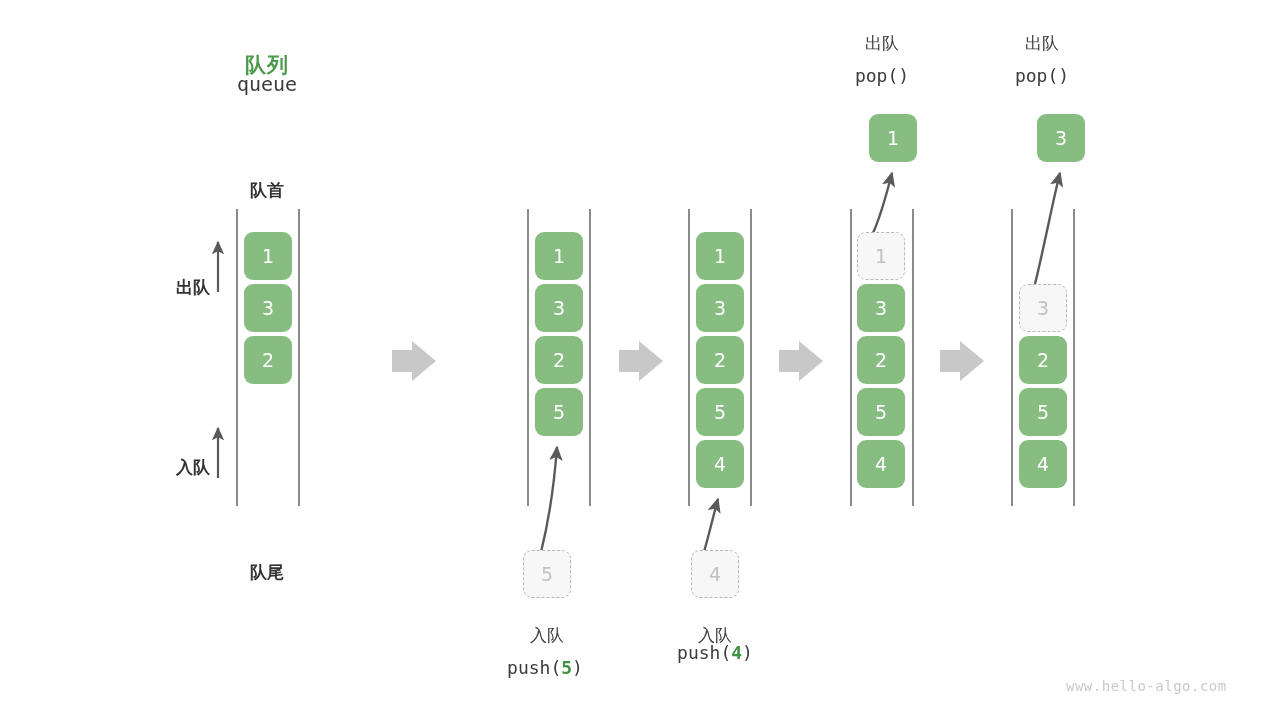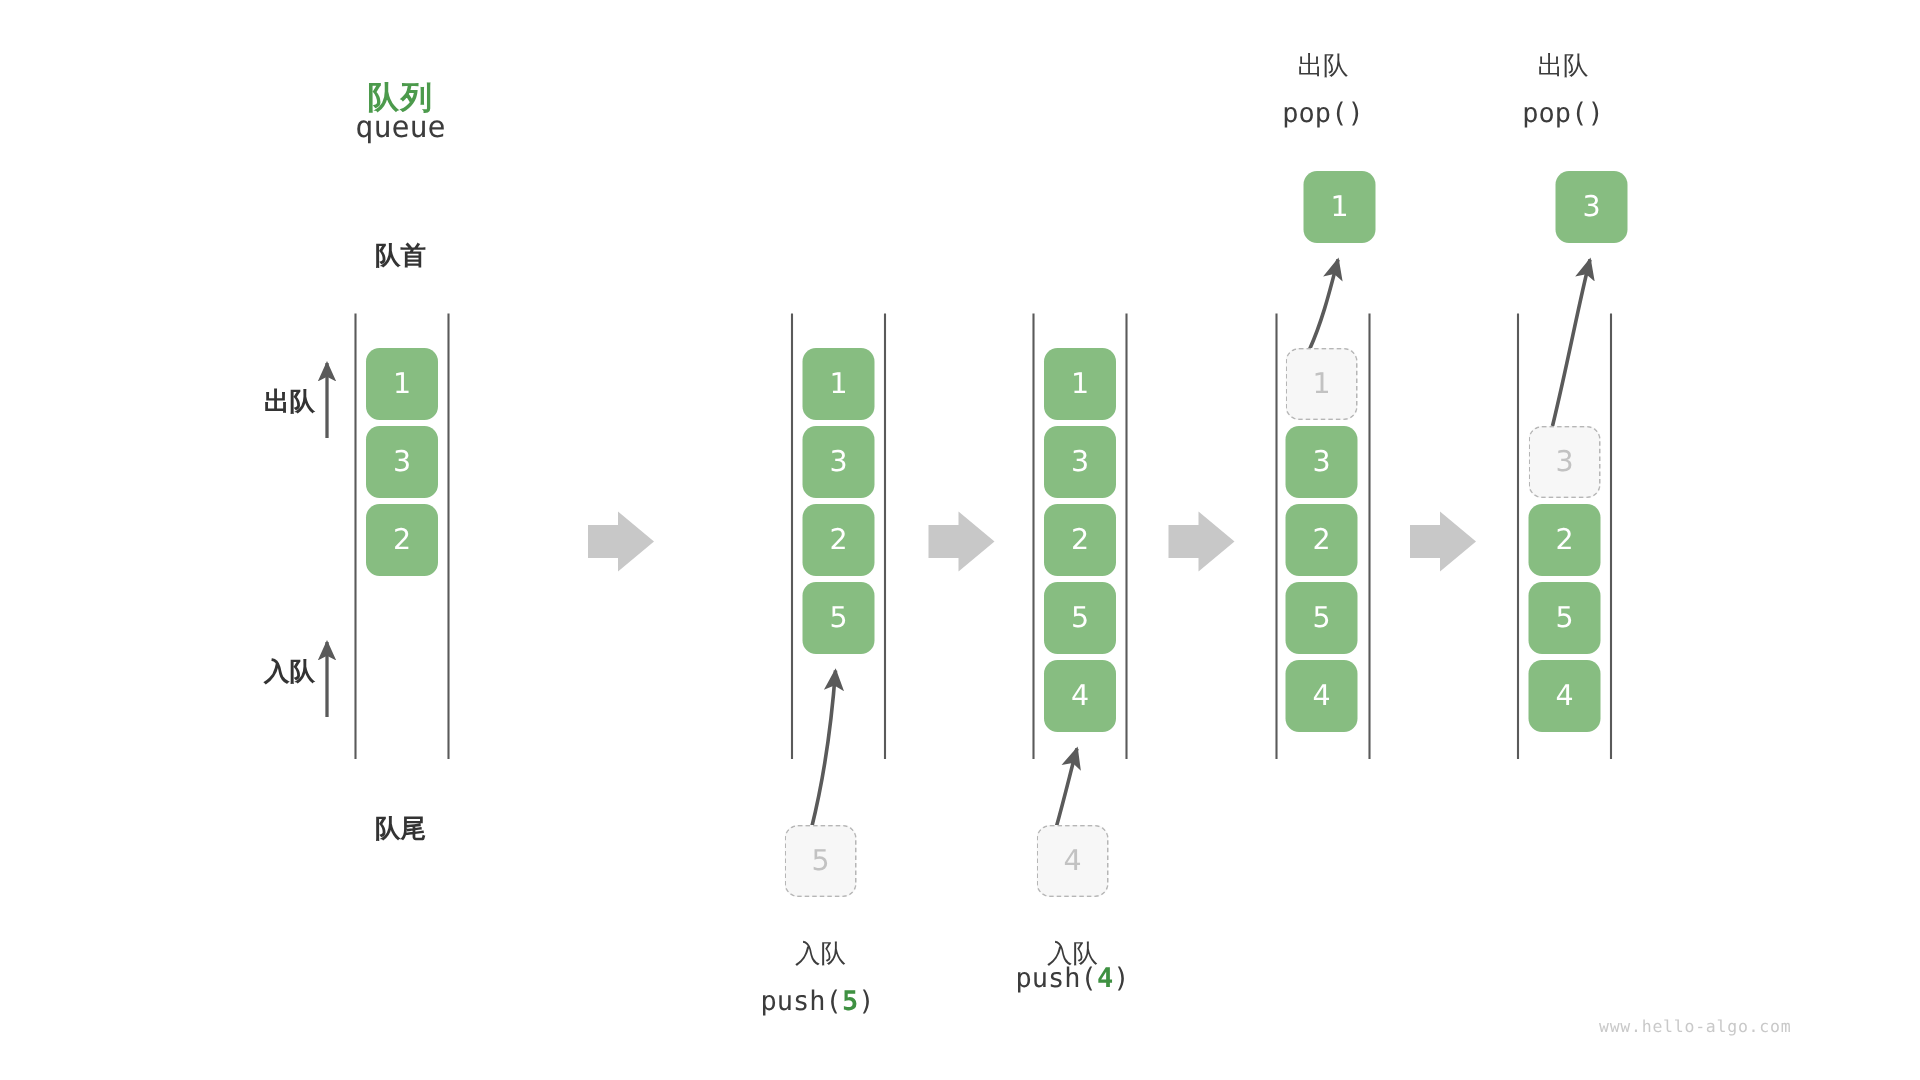--- a/index.html
+++ b/index.html
@@ -36,40 +36,41 @@
     font-size: 20px;
     color: #3c3c3c;
     text-align: center;
   }
   .label-cn {
     font-size: 17px;
     font-weight: bold;
     color: #333333;
     text-align: center;
     white-space: nowrap;
+    margin-top: 20px;
   }
   .op-cn {
     font-size: 17px;
     font-weight: normal;
     color: #3c3c3c;
     text-align: center;
     white-space: nowrap;
   }
   .op-code {
     font-family: "DejaVu Sans Mono", "Liberation Mono", monospace;
     font-size: 18px;
     color: #3c3c3c;
     text-align: center;
     white-space: nowrap;
   }
   .op-code .arg { color: #3f9142; font-weight: bold; }
 
   .watermark {
     font-family: "DejaVu Sans Mono", "Liberation Mono", monospace;
-    font-size: 11px;
+    font-size: 14px;
     color: #c9c9c9;
     letter-spacing: .5px;
     white-space: nowrap;
   }
 
   
   .cell {
     width: 48px;
     height: 48px;
     border-radius: 9px;

